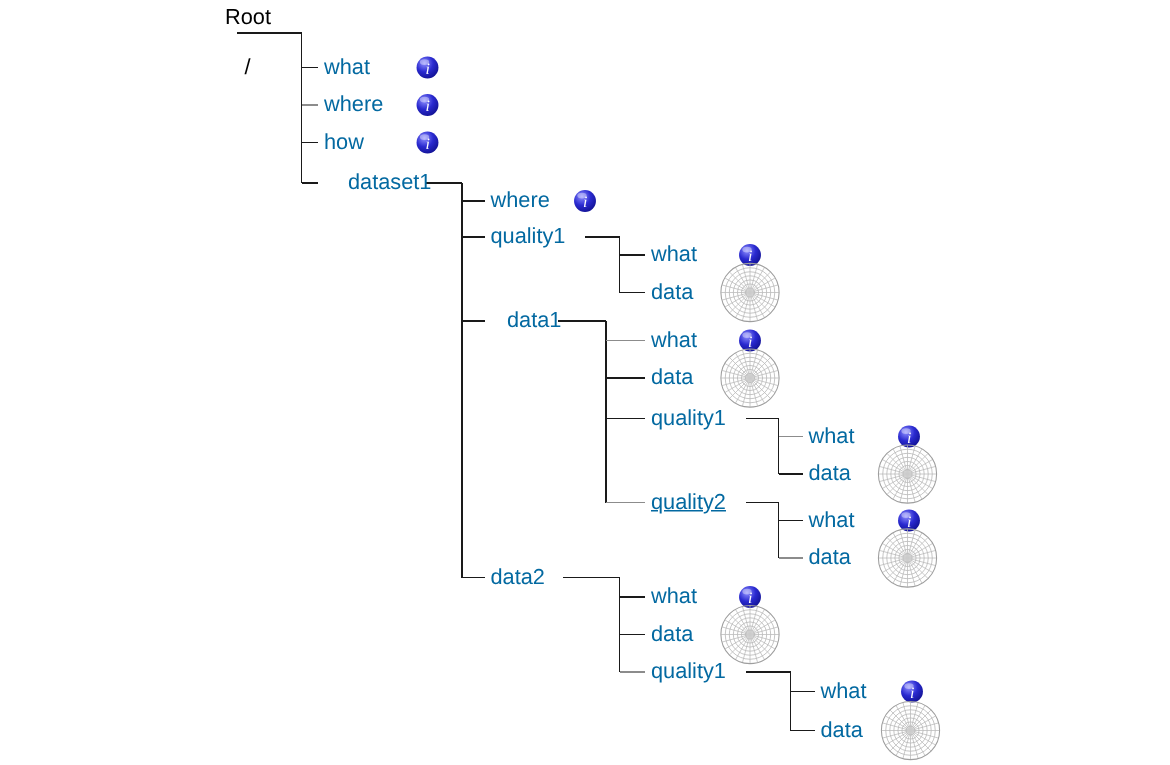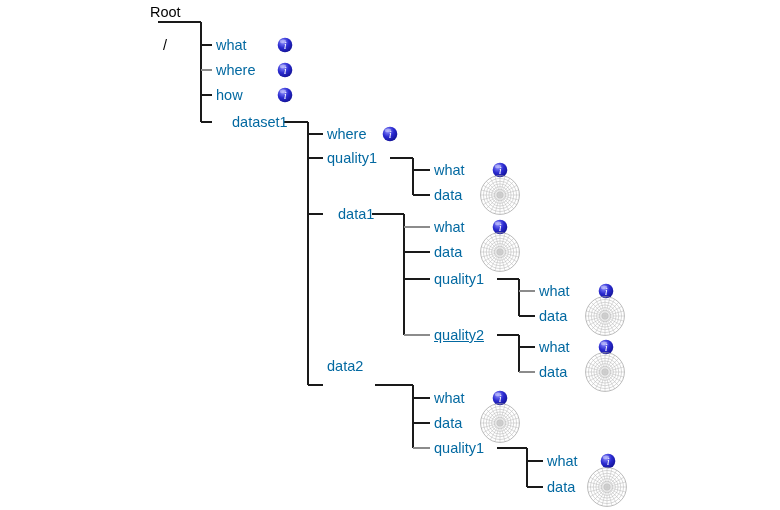--- a/index.html
+++ b/index.html
@@ -307,21 +307,21 @@
           <line x1="16.0" y1="2.5" x2="26.0" y2="39.5" stroke="#b8b8b8" stroke-width="0.5"></line>
           <line x1="21.0" y1="1.8" x2="21.0" y2="40.2" stroke="#b8b8b8" stroke-width="0.5"></line>
           <line x1="26.0" y1="2.5" x2="16.0" y2="39.5" stroke="#b8b8b8" stroke-width="0.5"></line>
           <line x1="30.6" y1="4.4" x2="11.4" y2="37.6" stroke="#b8b8b8" stroke-width="0.5"></line>
           <line x1="34.6" y1="7.4" x2="7.4" y2="34.6" stroke="#b8b8b8" stroke-width="0.5"></line>
           <line x1="37.6" y1="11.4" x2="4.4" y2="30.6" stroke="#b8b8b8" stroke-width="0.5"></line>
           <line x1="39.5" y1="16.0" x2="2.5" y2="26.0" stroke="#b8b8b8" stroke-width="0.5"></line>
           <circle cx="21" cy="21" r="19.4" fill="none" stroke="#9e9e9e" stroke-width="0.7"></circle>
           <circle cx="21" cy="21" r="2.1" fill="#cfcfcf" opacity="0.8"></circle>
         </svg></div>
-      <div class="node-label" style="left: 327px; top: 366px;">data2</div>
+      <div class="node-label" style="left: 327px; top: 385px;">data2</div>
       <div class="node-label" style="left: 434px; top: 398px;">what</div>
       <div class="info-icon" style="left: 492px; top: 398px;"><svg viewBox="0 0 16 16" width="16" height="16">
           <defs>
             <radialGradient id="g18" cx="36%" cy="30%" r="72%">
               <stop offset="0%" stop-color="#8f8fff"></stop>
               <stop offset="55%" stop-color="#2a2ad0"></stop>
               <stop offset="100%" stop-color="#141499"></stop>
             </radialGradient>
           </defs>
           <circle cx="8" cy="8" r="7.3" fill="url(#g18)"></circle>

